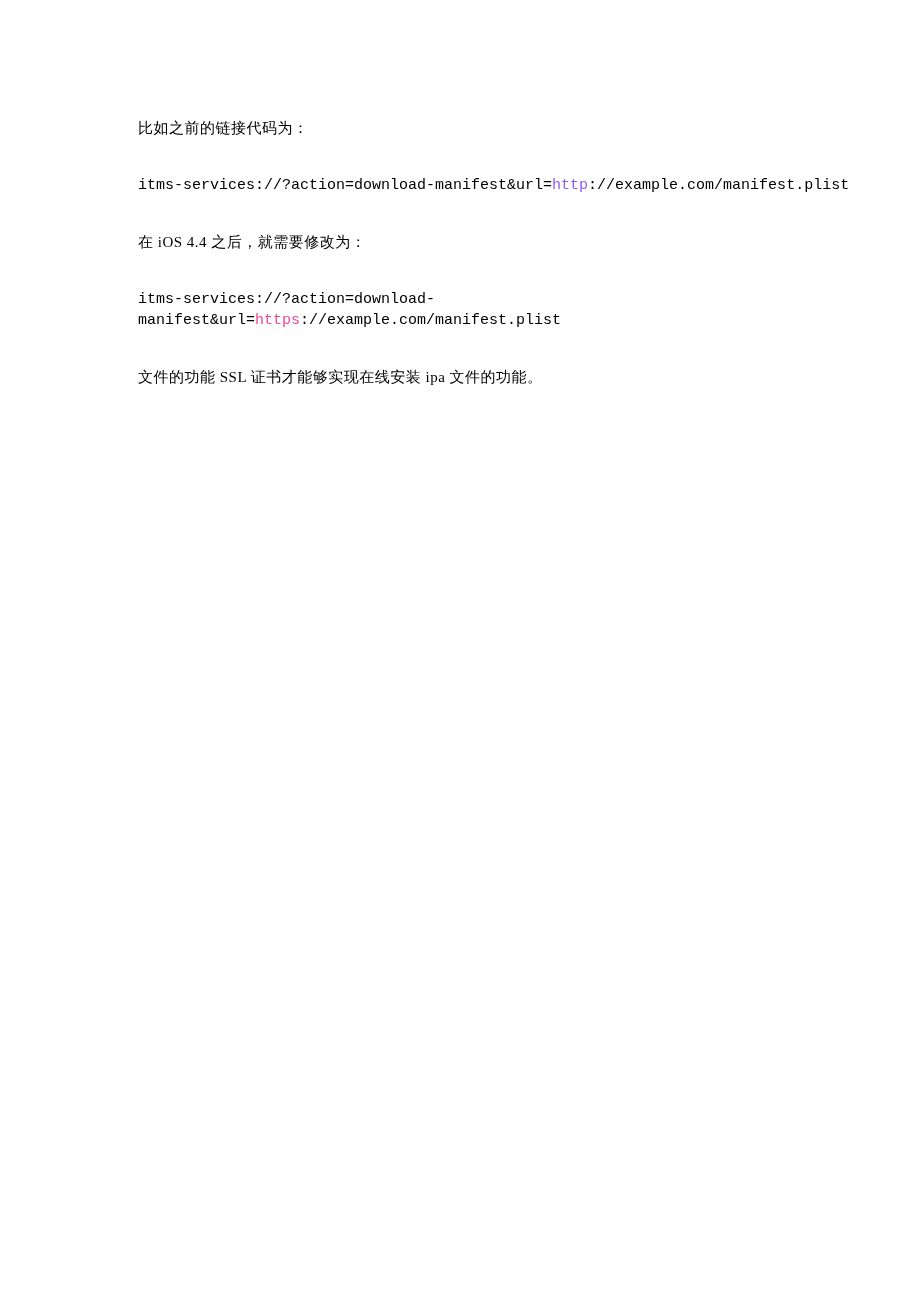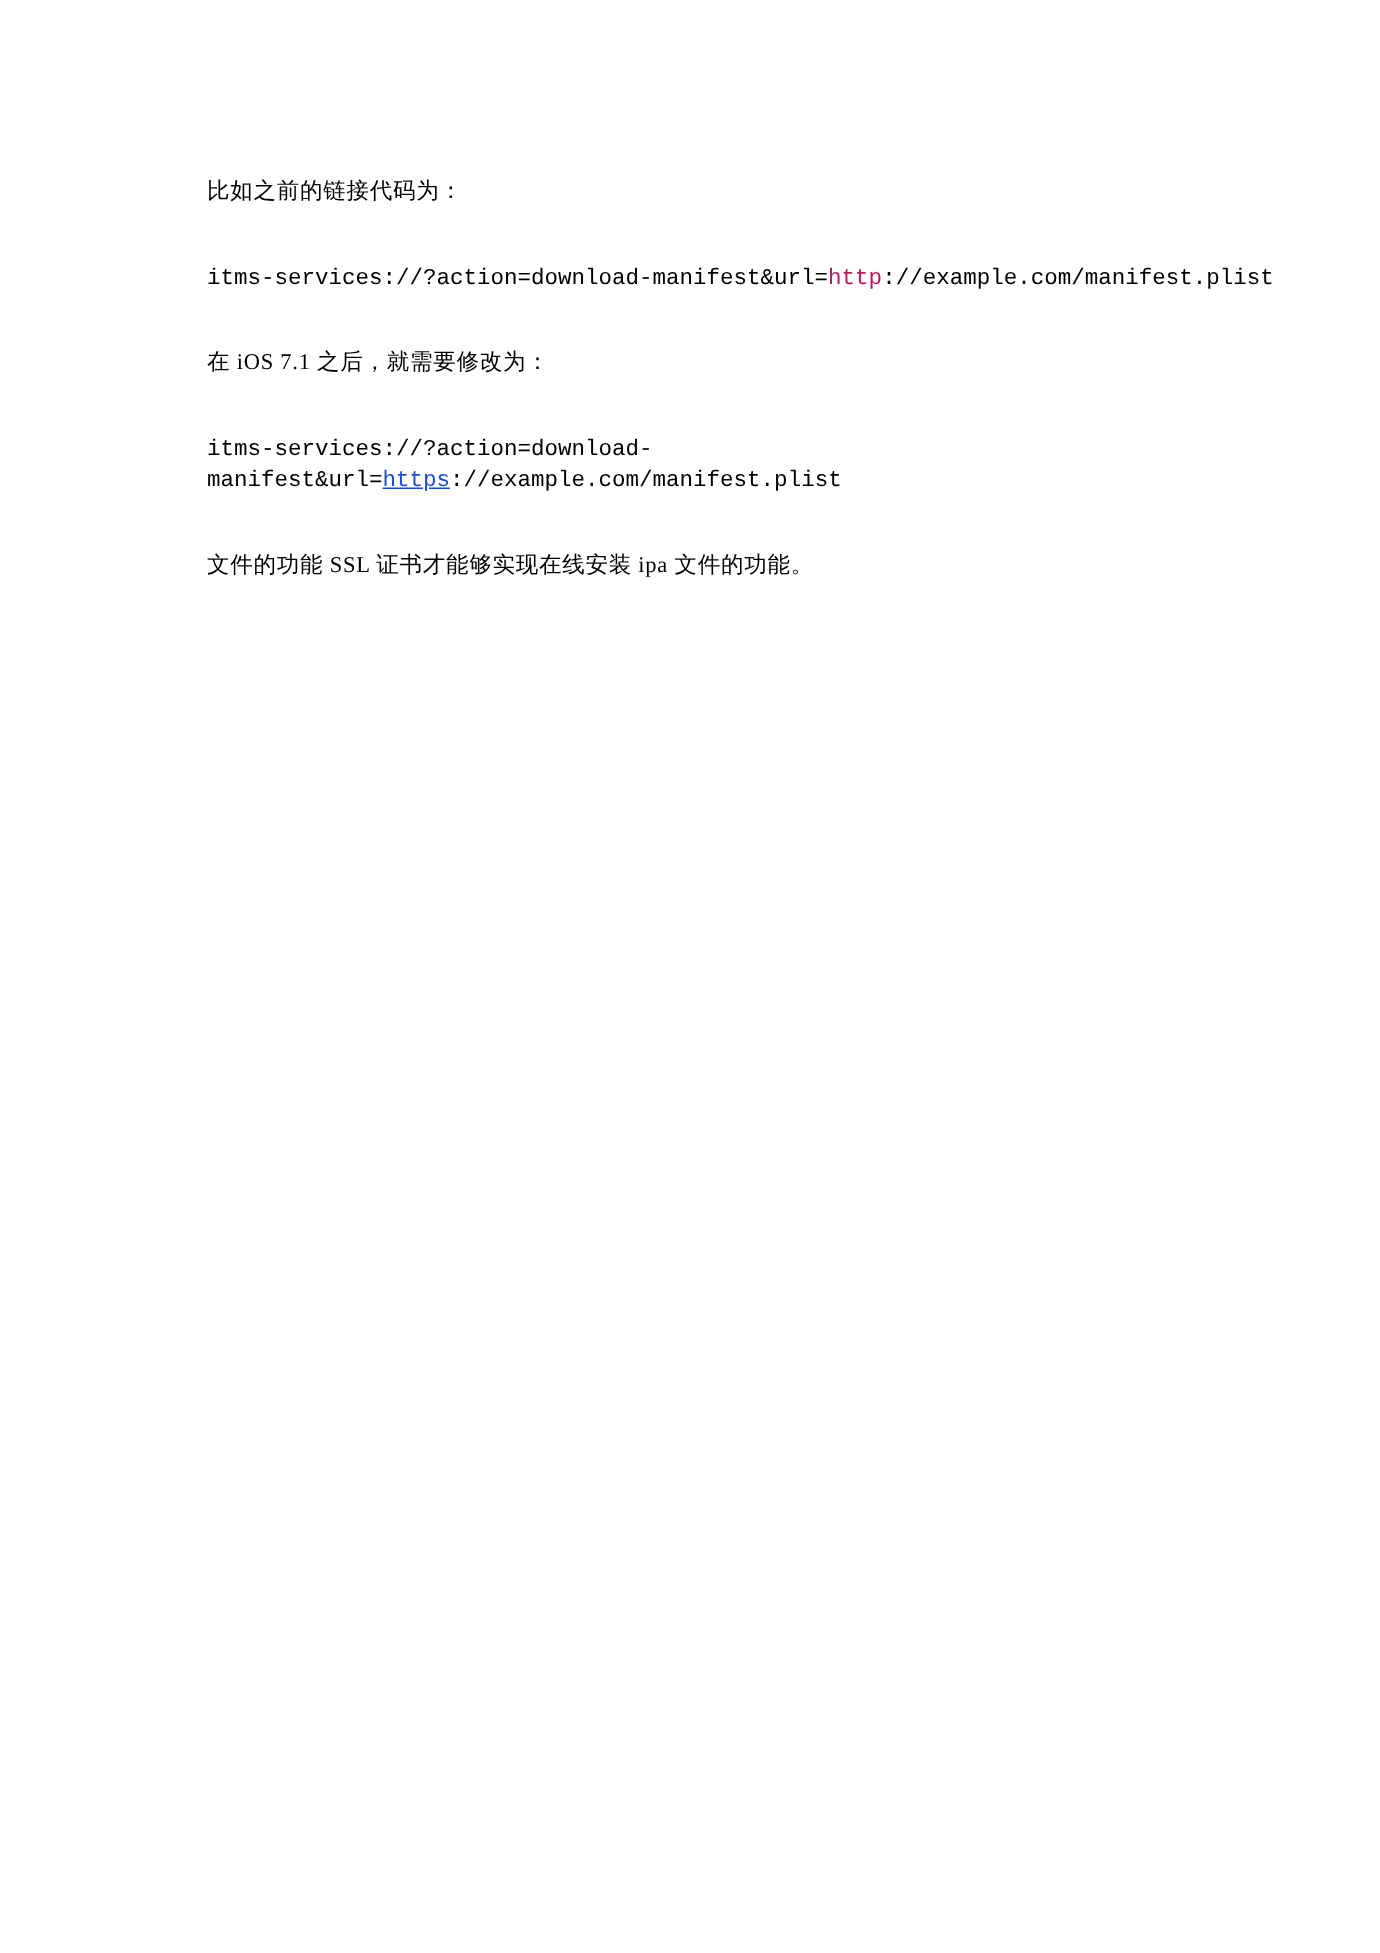--- a/index.html
+++ b/index.html
@@ -19,41 +19,40 @@
     }
     .paragraph {
       margin-bottom: 36px;
       letter-spacing: 0.5px;
     }
     .mono {
       font-family: "Courier New", "SimSun", monospace;
       letter-spacing: 0;
     }
     .red {
-      color: #be185d;
+      color: #8b5cf6;
       text-align: right;
     }
     .blue {
-      color: #1d4ed8;
-      text-decoration: underline;
+      color: #ec4899;
     }
   </style>
 </head>
 <body>
 
 <div class="paragraph">
   <span>比如之前的链接代码为：</span>
 </div>
 
 <div class="paragraph mono">
   <span>itms-services://?action=download-manifest&amp;url=</span><span class="red">http</span><span>://example.com/manifest.plist</span>
 </div>
 
 <div class="paragraph">
-  <span>在 iOS 7.1 之后，就需要修改为：</span>
+  <span>在 iOS 4.4 之后，就需要修改为：</span>
 </div>
 
 <div class="paragraph mono">
   <span>itms-services://?action=download-manifest&amp;url=</span><span class="blue">https</span><span>://example.com/manifest.plist</span>
 </div>
 
 <div class="paragraph">
   <span>文件的功能 SSL 证书才能够实现在线安装 ipa 文件的功能。</span>
 </div>
 

